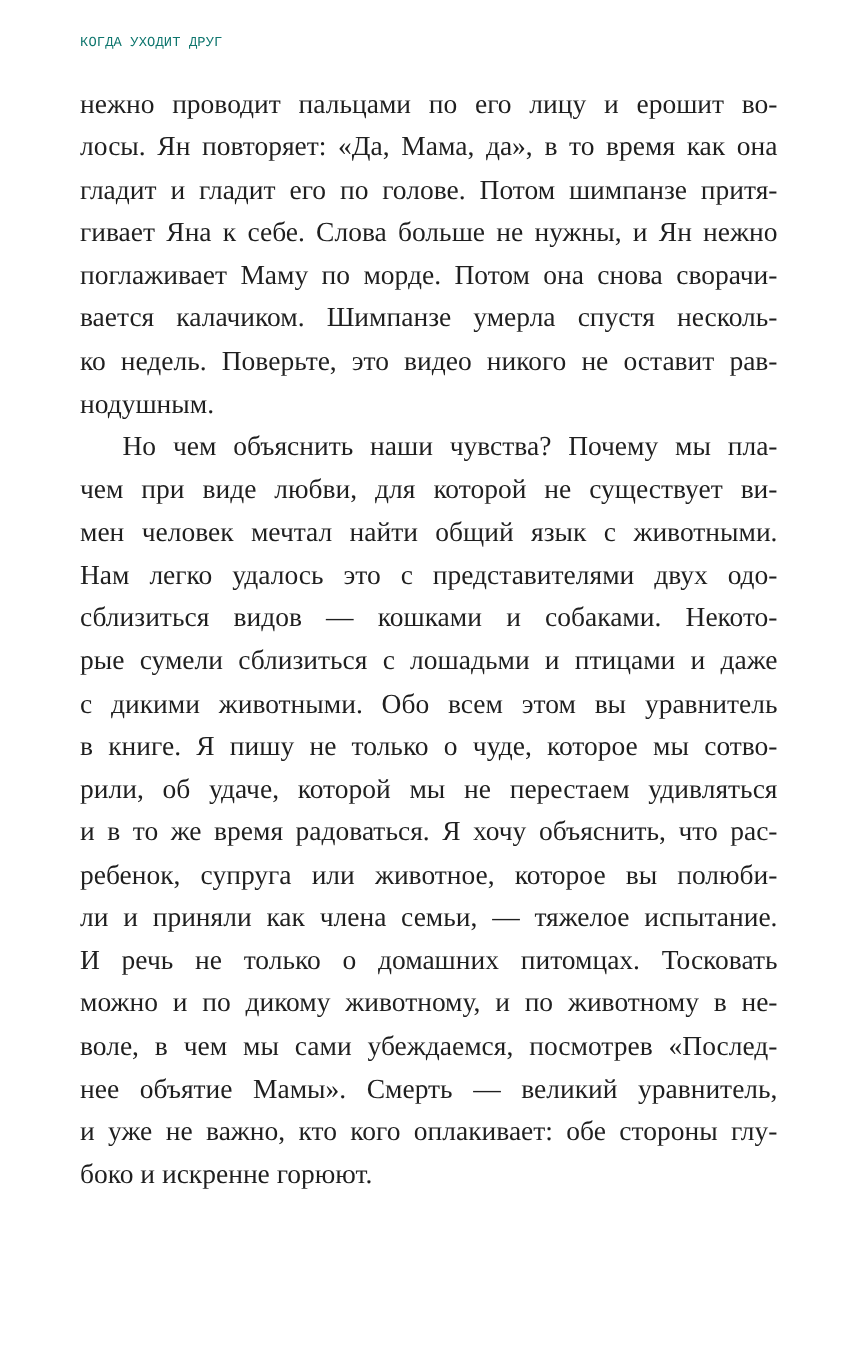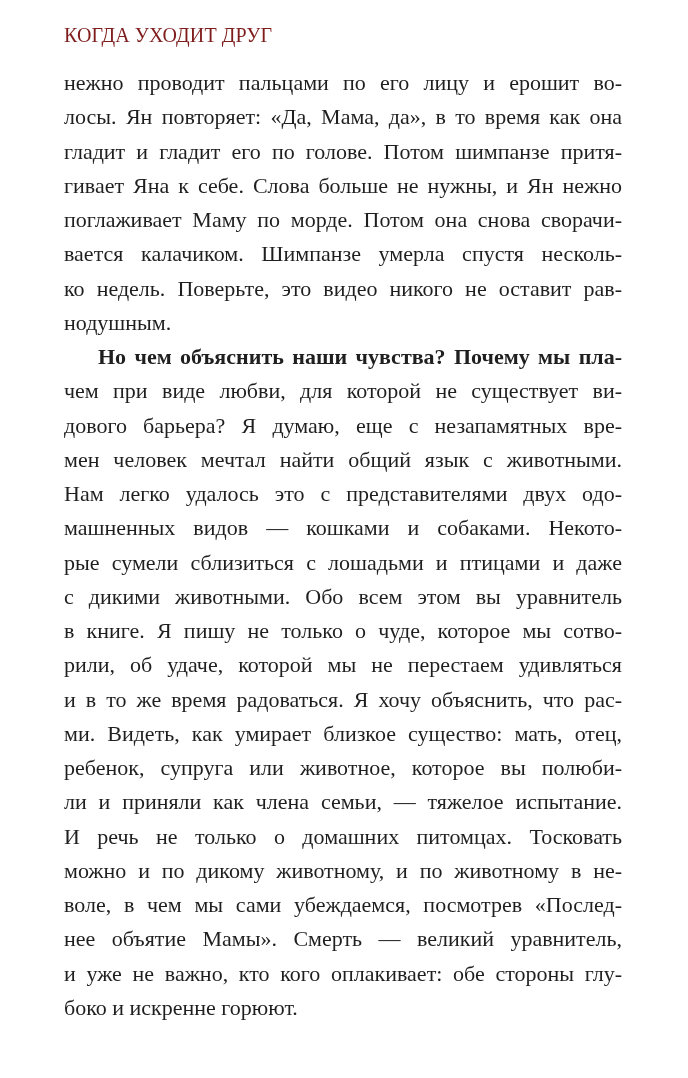--- a/index.html
+++ b/index.html
@@ -10,23 +10,23 @@
     body {
       width: 688px;
       height: 1078px;
       position: relative;
       overflow: hidden;
     }
     .running-head {
       position: absolute;
       left: 64px;
       top: 26px;
-      font-family: Liberation Serif, serif;
-      font-size: 20px;
-      color: #7f1d1d;
+      font-family: Liberation Mono, monospace;
+      font-size: 11px;
+      color: #0f766e;
       letter-spacing: 0.1px;
       line-height: 18px;
       white-space: nowrap;
     }
     .body-text {
       position: absolute;
       left: 64px;
       top: 66px;
       width: 558px;
       font-family: "Liberation Serif", serif;
@@ -39,21 +39,20 @@
       white-space: nowrap;
       text-align: justify;
       text-align-last: justify;
       height: 34.25px;
     }
     .line.last {
       text-align-last: left;
     }
     .line.indent {
       padding-left: 34px;
-      font-weight: bold;
     }
   </style>
 </head>
 <body>
 
 <div class="running-head">КОГДА УХОДИТ ДРУГ</div>
 
 <div class="body-text">
   <div>
     <span class="line">нежно проводит пальцами по его лицу и ерошит во-</span>
@@ -61,30 +60,28 @@
     <span class="line">гладит и гладит его по голове. Потом шимпанзе притя-</span>
     <span class="line">гивает Яна к себе. Слова больше не нужны, и Ян нежно</span>
     <span class="line">поглаживает Маму по морде. Потом она снова сворачи-</span>
     <span class="line">вается калачиком. Шимпанзе умерла спустя несколь-</span>
     <span class="line">ко недель. Поверьте, это видео никого не оставит рав-</span>
     <span class="line last">нодушным.</span>
   </div>
   <div>
     <span class="line indent">Но чем объяснить наши чувства? Почему мы пла-</span>
     <span class="line">чем при виде любви, для которой не существует ви-</span>
-    <span class="line">дового барьера? Я думаю, еще с незапамятных вре-</span>
     <span class="line">мен человек мечтал найти общий язык с животными.</span>
     <span class="line">Нам легко удалось это с представителями двух одо-</span>
-    <span class="line">машненных видов — кошками и собаками. Некото-</span>
+    <span class="line">сблизиться видов — кошками и собаками. Некото-</span>
     <span class="line">рые сумели сблизиться с лошадьми и птицами и даже</span>
     <span class="line">с дикими животными. Обо всем этом вы уравнитель</span>
     <span class="line">в книге. Я пишу не только о чуде, которое мы сотво-</span>
     <span class="line">рили, об удаче, которой мы не перестаем удивляться</span>
     <span class="line">и в то же время радоваться. Я хочу объяснить, что рас-</span>
-    <span class="line">ми. Видеть, как умирает близкое существо: мать, отец,</span>
     <span class="line">ребенок, супруга или животное, которое вы полюби-</span>
     <span class="line">ли и приняли как члена семьи, — тяжелое испытание.</span>
     <span class="line">И речь не только о домашних питомцах. Тосковать</span>
     <span class="line">можно и по дикому животному, и по животному в не-</span>
     <span class="line">воле, в чем мы сами убеждаемся, посмотрев «Послед-</span>
     <span class="line">нее объятие Мамы». Смерть — великий уравнитель,</span>
     <span class="line">и уже не важно, кто кого оплакивает: обе стороны глу-</span>
     <span class="line last">боко и искренне горюют.</span>
   </div>
 </div>

